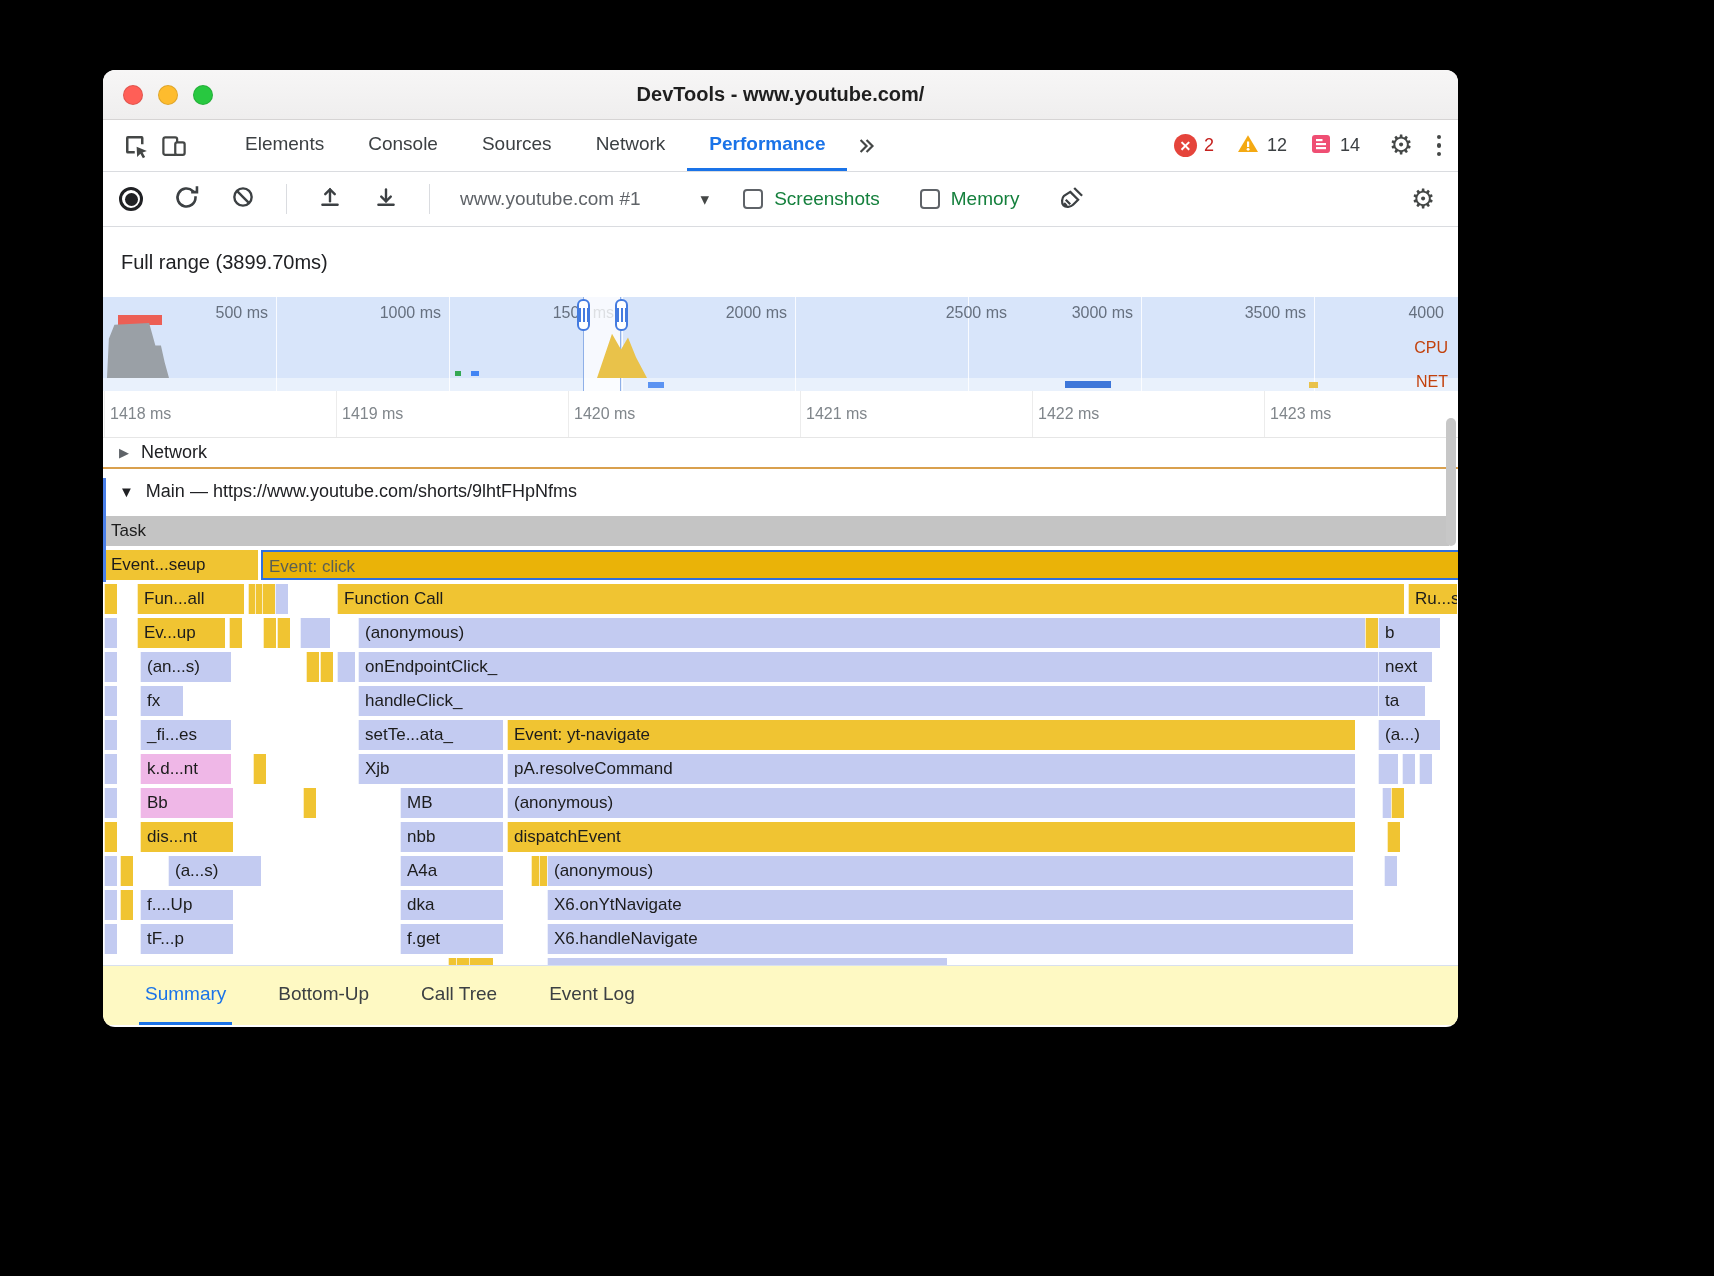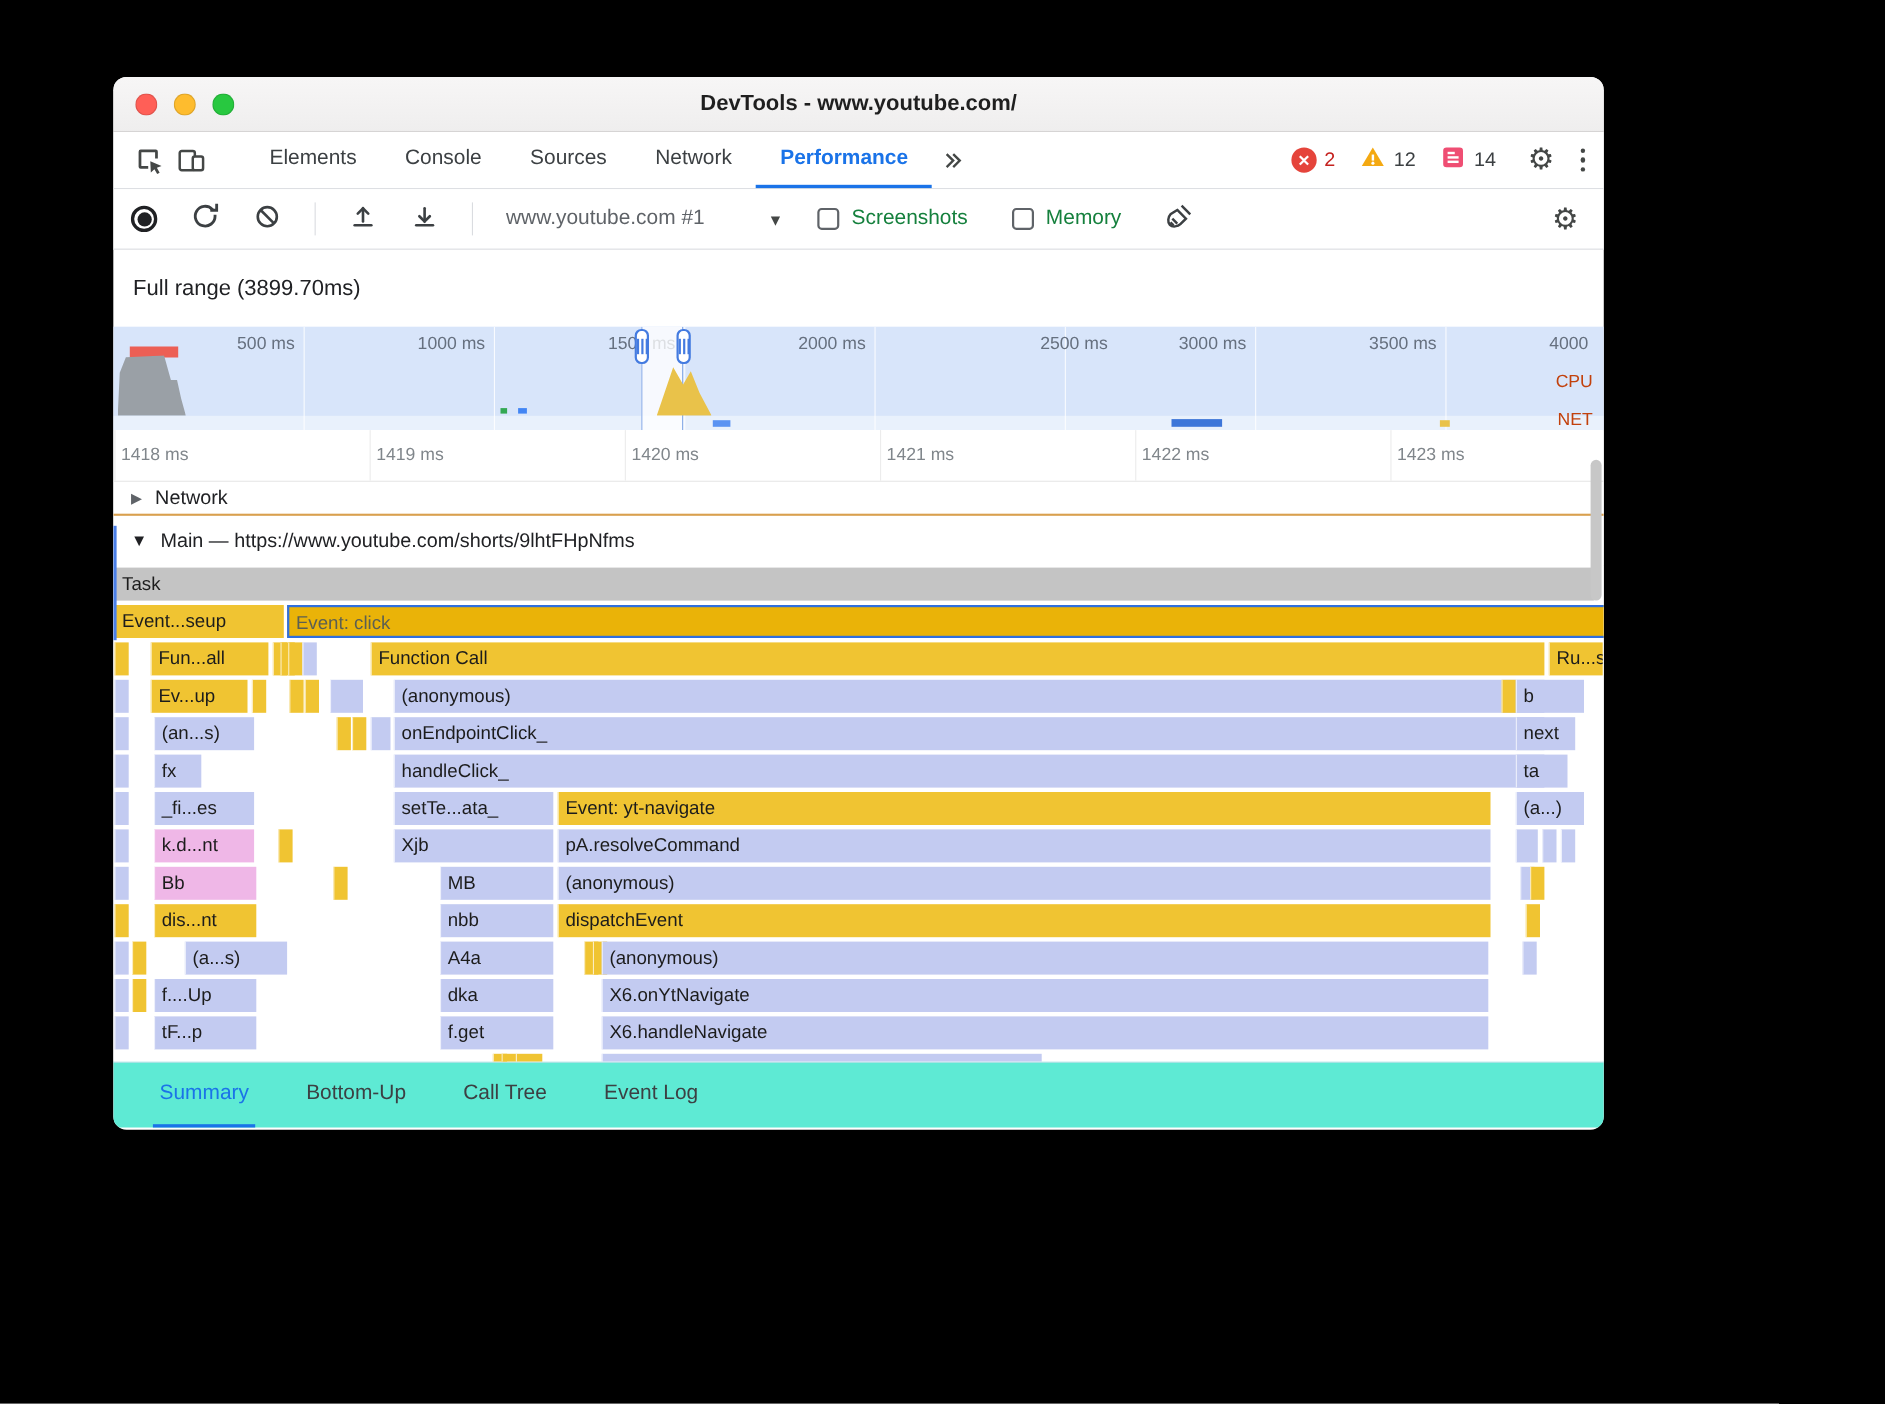--- a/index.html
+++ b/index.html
@@ -77,21 +77,21 @@
   .frow{position:absolute;left:0;right:0;height:34px}
   .bar{position:absolute;top:2px;height:30px;font-size:17px;line-height:30px;color:#1c1c1c;overflow:hidden;white-space:nowrap;padding:0 6px;border-left:1px solid rgba(255,255,255,.7);cursor:pointer}
   .c-y{background:var(--fy)}
   .c-l{background:var(--fl)}
   .c-p{background:var(--fp)}
   .c-g{background:var(--fg)}
   .bar.sel{border:2px solid var(--selb);background:#eab308;color:#5b5f53}
   .left-accent{position:absolute;left:0;top:408px;height:104px;width:3px;background:#4a7fe8;z-index:6}
 
   
-  .bottom-tabs{height:60px;background:#5eead4;border-top:1px solid #d8e0ef;display:flex;align-items:stretch;padding-left:16px}
+  .bottom-tabs{height:60px;background:#fef9c3;border-top:1px solid #d8e0ef;display:flex;align-items:stretch;padding-left:16px}
   .btab{display:flex;align-items:center;padding:0 6px;margin:0 20px;font-size:19px;color:#3c4043;border-bottom:3px solid transparent;cursor:pointer}
   .btab.active{color:var(--accent);border-bottom-color:var(--accent)}
 
   .vscrollbar{position:absolute;right:2px;top:348px;width:10px;height:128px;background:#c7c7c7;border-radius:6px;z-index:9}
 </style>
 </head>
 <body>
 
 <div class="stage">
   <div class="window">

